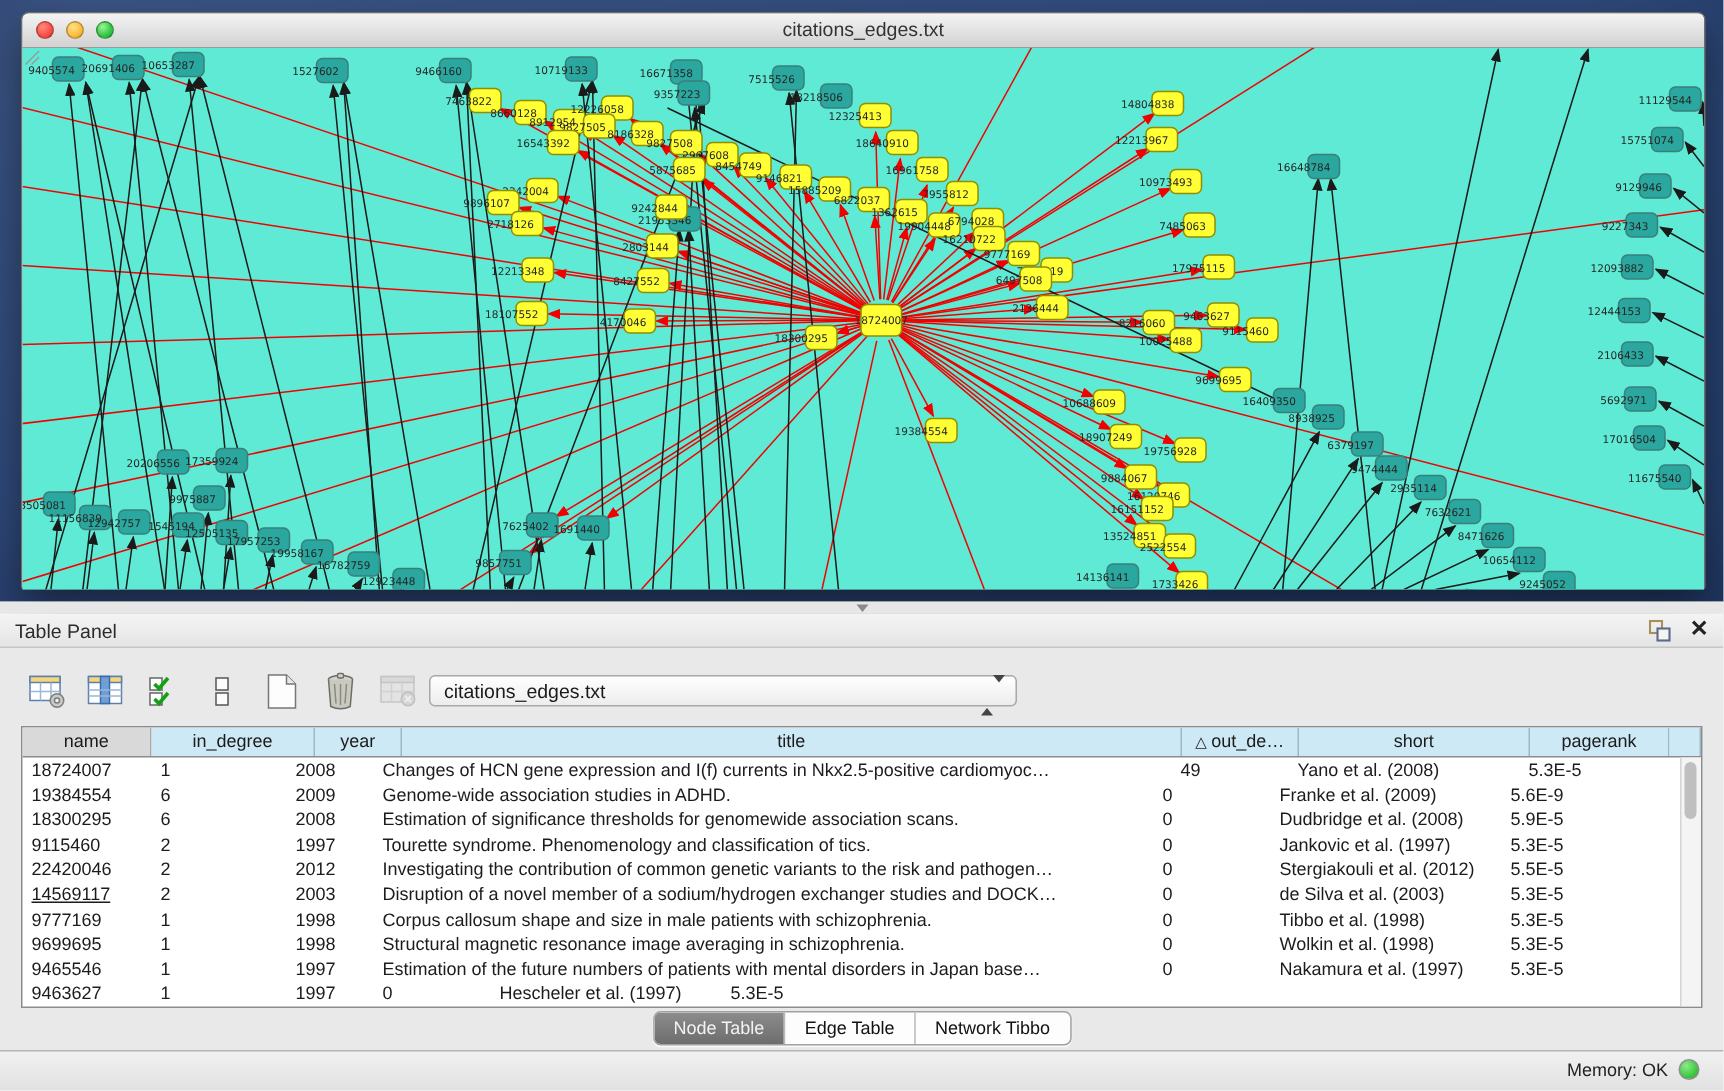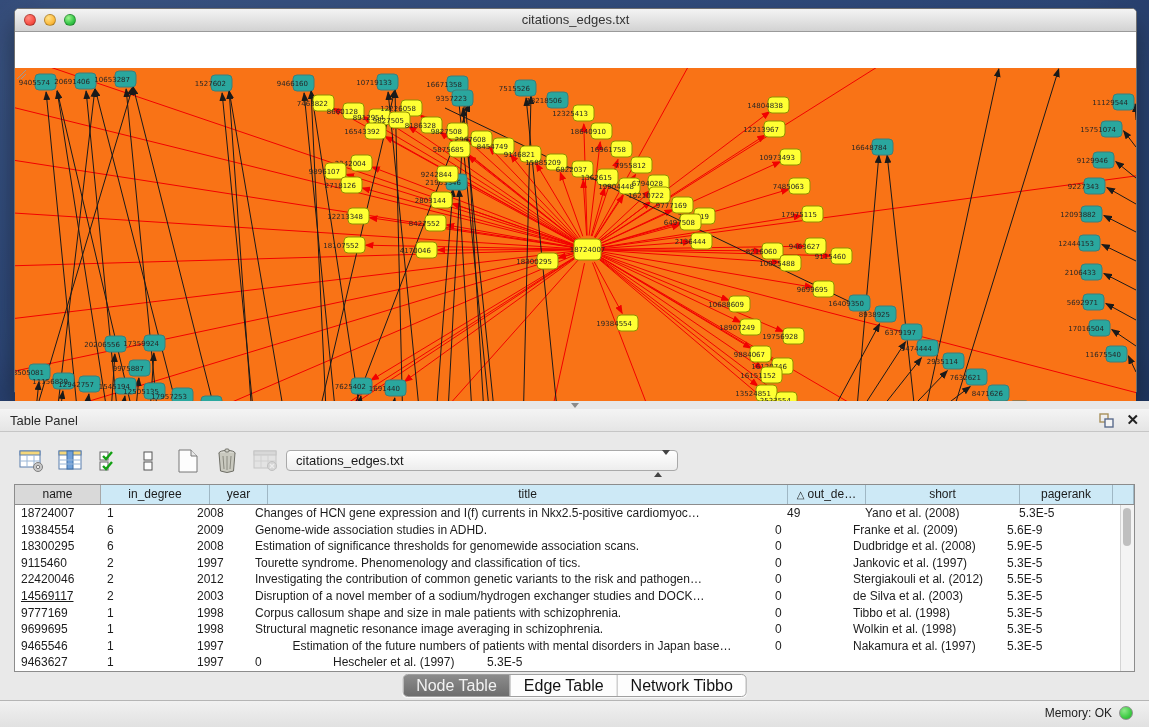--- a/index.html
+++ b/index.html
@@ -14,21 +14,21 @@
     box-shadow:0 12px 30px rgba(0,0,0,.55);background:#fff;box-sizing:border-box;}
   .titlebar{height:22px;border-radius:4px 4px 0 0;position:relative;
     background:linear-gradient(#f4f4f4,#d2d2d2);border-bottom:1px solid #9a9a9a;}
   .titlebar .title{position:absolute;left:0;right:0;top:3px;text-align:center;
     font-size:13px;color:#333;}
   .lights{position:absolute;left:9px;top:5px;display:flex;gap:8px;}
   .light{width:12px;height:12px;border-radius:50%;box-sizing:border-box;border:1px solid rgba(0,0,0,.25);}
   .light.red{background:radial-gradient(circle at 35% 30%,#ff8a80,#f95147 60%,#d8382e);}
   .light.yellow{background:radial-gradient(circle at 35% 30%,#ffe28a,#fdbc40 60%,#de9c22);}
   .light.green{background:radial-gradient(circle at 35% 30%,#9ef58f,#35c648 60%,#23a334);}
-  .canvas{position:relative;width:1121px;height:361px;background:#f97316;overflow:hidden;margin-top:36px;}
+  .canvas{position:relative;width:1121px;height:361px;background:#5eead4;overflow:hidden;}
   .canvas svg{position:absolute;left:0;top:0;}
   .grip{position:absolute;right:2px;bottom:2px;width:12px;height:12px;}
   
   .divider{position:absolute;left:0;top:401px;width:1149px;height:8px;background:#e7e7e7;}
   .divider .handle{position:absolute;left:571px;top:2px;width:0;height:0;
     border-left:4px solid transparent;border-right:4px solid transparent;border-top:5px solid #8a8a8a;}
   
   .panel-header{position:absolute;left:0;top:409px;width:1149px;height:23px;
     background:linear-gradient(#f4f4f4,#e5e5e5);border-bottom:1px solid #c6c6c6;box-sizing:border-box;}
   .panel-header .ptitle{position:absolute;left:10px;top:4px;font-size:13px;color:#2b2b2b;}
@@ -58,21 +58,21 @@
   .tbody{position:relative;}
   .tr{display:flex;height:16.6px;line-height:16.6px;font-size:12px;color:#1c1c1c;}
   .td{padding-left:6px;box-sizing:border-box;overflow:hidden;white-space:nowrap;}
   .vscroll{position:absolute;right:0;top:20px;bottom:0;width:13px;background:#f4f4f4;
     border-left:1px solid #d4d4d4;}
   .vthumb{position:absolute;left:2px;top:3px;width:8px;height:38px;border-radius:5px;background:#bfbfbf;}
   
   .tabs{position:absolute;left:50%;top:242px;transform:translateX(-50%);display:flex;height:21px;
     border:1px solid #a0a0a0;border-radius:5px;overflow:hidden;background:#fdfdfd;
     box-shadow:0 1px 1px rgba(255,255,255,.8);}
-  .tab{padding:0 13px;font-size:16px;line-height:21px;color:#111;border-right:1px solid #b9b9b9;}
+  .tab{padding:0 13px;font-size:12px;line-height:21px;color:#111;border-right:1px solid #b9b9b9;}
   .tab:last-child{border-right:none;}
   .tab.sel{background:linear-gradient(#8c8c8c,#6d6d6d);color:#f2f2f2;}
   
   .statusbar{position:absolute;left:0;top:700px;width:1149px;height:27px;
     background:linear-gradient(#f1f1f1,#e1e1e1);border-top:1px solid #b5b5b5;box-sizing:border-box;}
   .mem{position:absolute;right:16px;top:5px;display:flex;align-items:center;gap:7px;}
   .mem .mlabel{font-size:12px;color:#222;}
   .mem .dot{width:14px;height:14px;border-radius:50%;box-sizing:border-box;border:1px solid #8f8f8f;
     background:radial-gradient(circle at 35% 30%,#8ee98a,#3ecb44 60%,#27a52e);}
 </style>
@@ -625,21 +625,21 @@
           <div class="td" style="width: 58px;">1998</div>
           <div class="td" style="width: 520px;">Structural magnetic resonance image averaging in schizophrenia.</div>
           <div class="td" style="width: 78px;">0</div>
           <div class="td" style="width: 154px;">Wolkin et al. (1998)</div>
           <div class="td" style="width: 93px;">5.3E-5</div>
         </div>
         <div class="tr">
           <div class="td" style="width: 86px;">9465546</div>
           <div class="td" style="width: 90px;">1</div>
           <div class="td" style="width: 58px;">1997</div>
-          <div class="td" style="width: 520px; text-align: center;">Estimation of the future numbers of patients with mental disorders in Japan base…</div>
+          <div class="td" style="width: 520px;">Estimation of the future numbers of patients with mental disorders in Japan base…</div>
           <div class="td" style="width: 78px;">0</div>
           <div class="td" style="width: 154px;">Nakamura et al. (1997)</div>
           <div class="td" style="width: 93px;">5.3E-5</div>
         </div>
         <div class="tr">
           <div class="td" style="width: 86px;">9463627</div>
           <div class="td" style="width: 90px;">1</div>
           <div class="td" style="width: 58px;">1997</div>
           <div class="td" style="width: 78px;">0</div>
           <div class="td" style="width: 154px;">Hescheler et al. (1997)</div>

